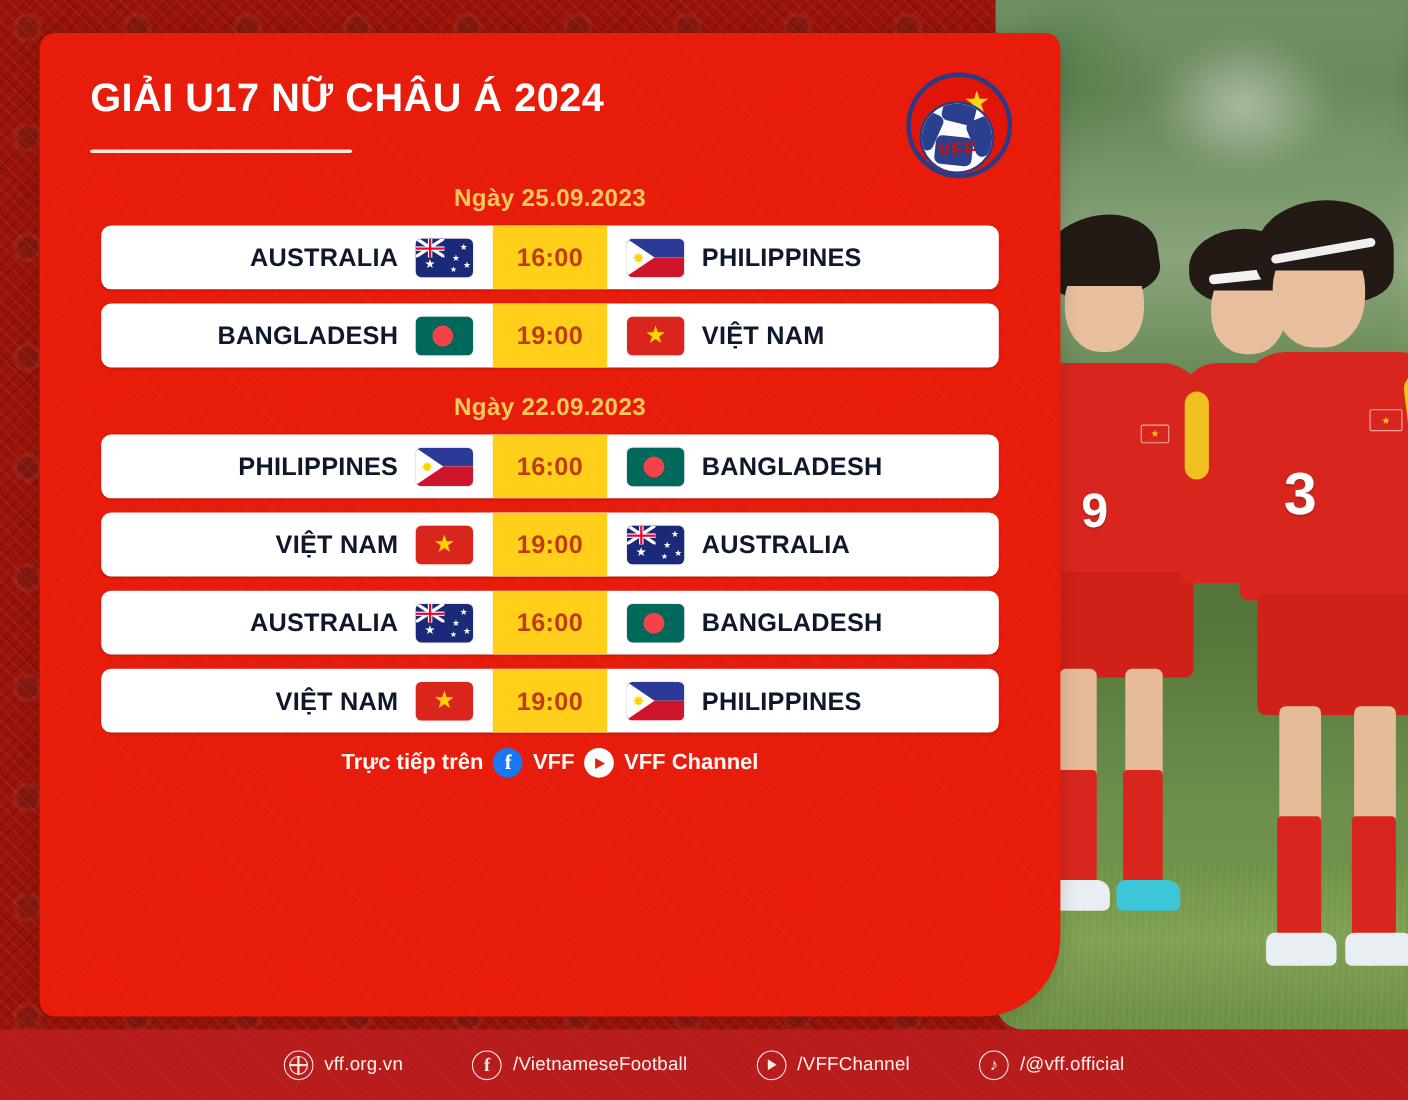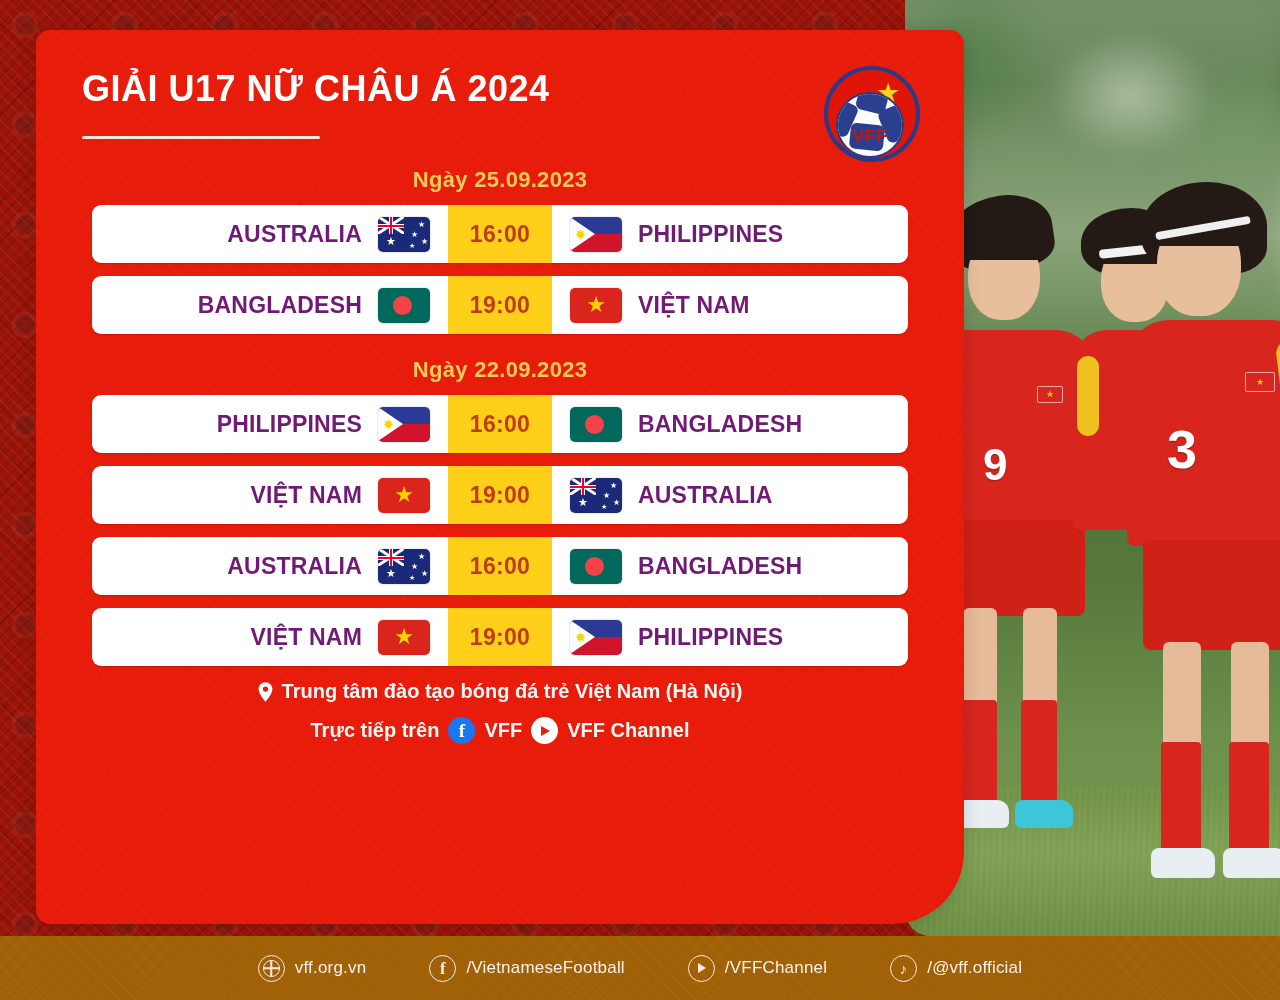--- a/index.html
+++ b/index.html
@@ -210,21 +210,21 @@
     align-items: center;
     gap: 16px;
     padding: 0 18px;
     min-width: 0;
   }
   .side.home { justify-content: flex-end; }
   .side.away { justify-content: flex-start; }
   .team-name {
     font-size: 23px;
     font-weight: 700;
-    color: #701a75;
+    color: #0f172a;
     letter-spacing: .2px;
     white-space: nowrap;
   }
   .time {
     flex: 0 0 104px;
     background: #ffcf19;
     color: #bf3c12;
     font-size: 23px;
     font-weight: 700;
     display: flex;
@@ -293,21 +293,21 @@
   }
   .badge-ic { width:27px; height:27px; border-radius:50%; display:inline-flex; align-items:center; justify-content:center; flex:0 0 auto; }
   .badge-ic.fb { background:#1877f2; color:#fff; font-weight:700; font-size:19px; font-family:"Liberation Serif", serif; }
   .badge-ic.yt { background:#fff; }
   .badge-ic.yt .tri { width:0;height:0;border-left:9px solid #e81c0a;border-top:5.5px solid transparent;border-bottom:5.5px solid transparent;margin-left:2px; }
 
   
   .socialbar {
     position:absolute; left:0; bottom:0; width:100%; height:64px;
     display:flex; align-items:center; justify-content:center; gap:63px;
-    background:#a16207;
+    background:#b91c1c;
     z-index:4;
   }
   .socialbar::before{
     content:""; position:absolute; inset:0;
     background-image:
       repeating-linear-gradient(45deg, rgba(255,255,255,.03) 0 1px, transparent 1px 12px),
       repeating-linear-gradient(-45deg, rgba(0,0,0,.03) 0 1px, transparent 1px 12px);
   }
   .social {
     position:relative;
@@ -544,26 +544,20 @@
                   <span class="red"></span>
                   <span class="tri"></span>
                   <span class="sun">✸</span>
               </span>
               <span class="team-name">PHILIPPINES</span>
             </div>
           </div>
         </div>
       </div>
 
-      <div class="venue">
-        <svg class="pin" viewBox="0 0 16 21">
-          <path d="M8 0C3.9 0 .6 3.3.6 7.4.6 12.9 8 21 8 21s7.4-8.1 7.4-13.6C15.4 3.3 12.1 0 8 0zm0 10.2a2.8 2.8 0 1 1 0-5.6 2.8 2.8 0 0 1 0 5.6z" fill="#ffffff"></path>
-        </svg>
-        <span>Trung tâm đào tạo bóng đá trẻ Việt Nam (Hà Nội)</span>
-      </div>
 
       <div class="live">
         <span>Trực tiếp trên</span>
         <span class="badge-ic fb">f</span>
         <span>VFF</span>
         <span class="badge-ic yt">
             <span class="tri"></span>
           </span>
         <span>VFF Channel</span>
       </div>

